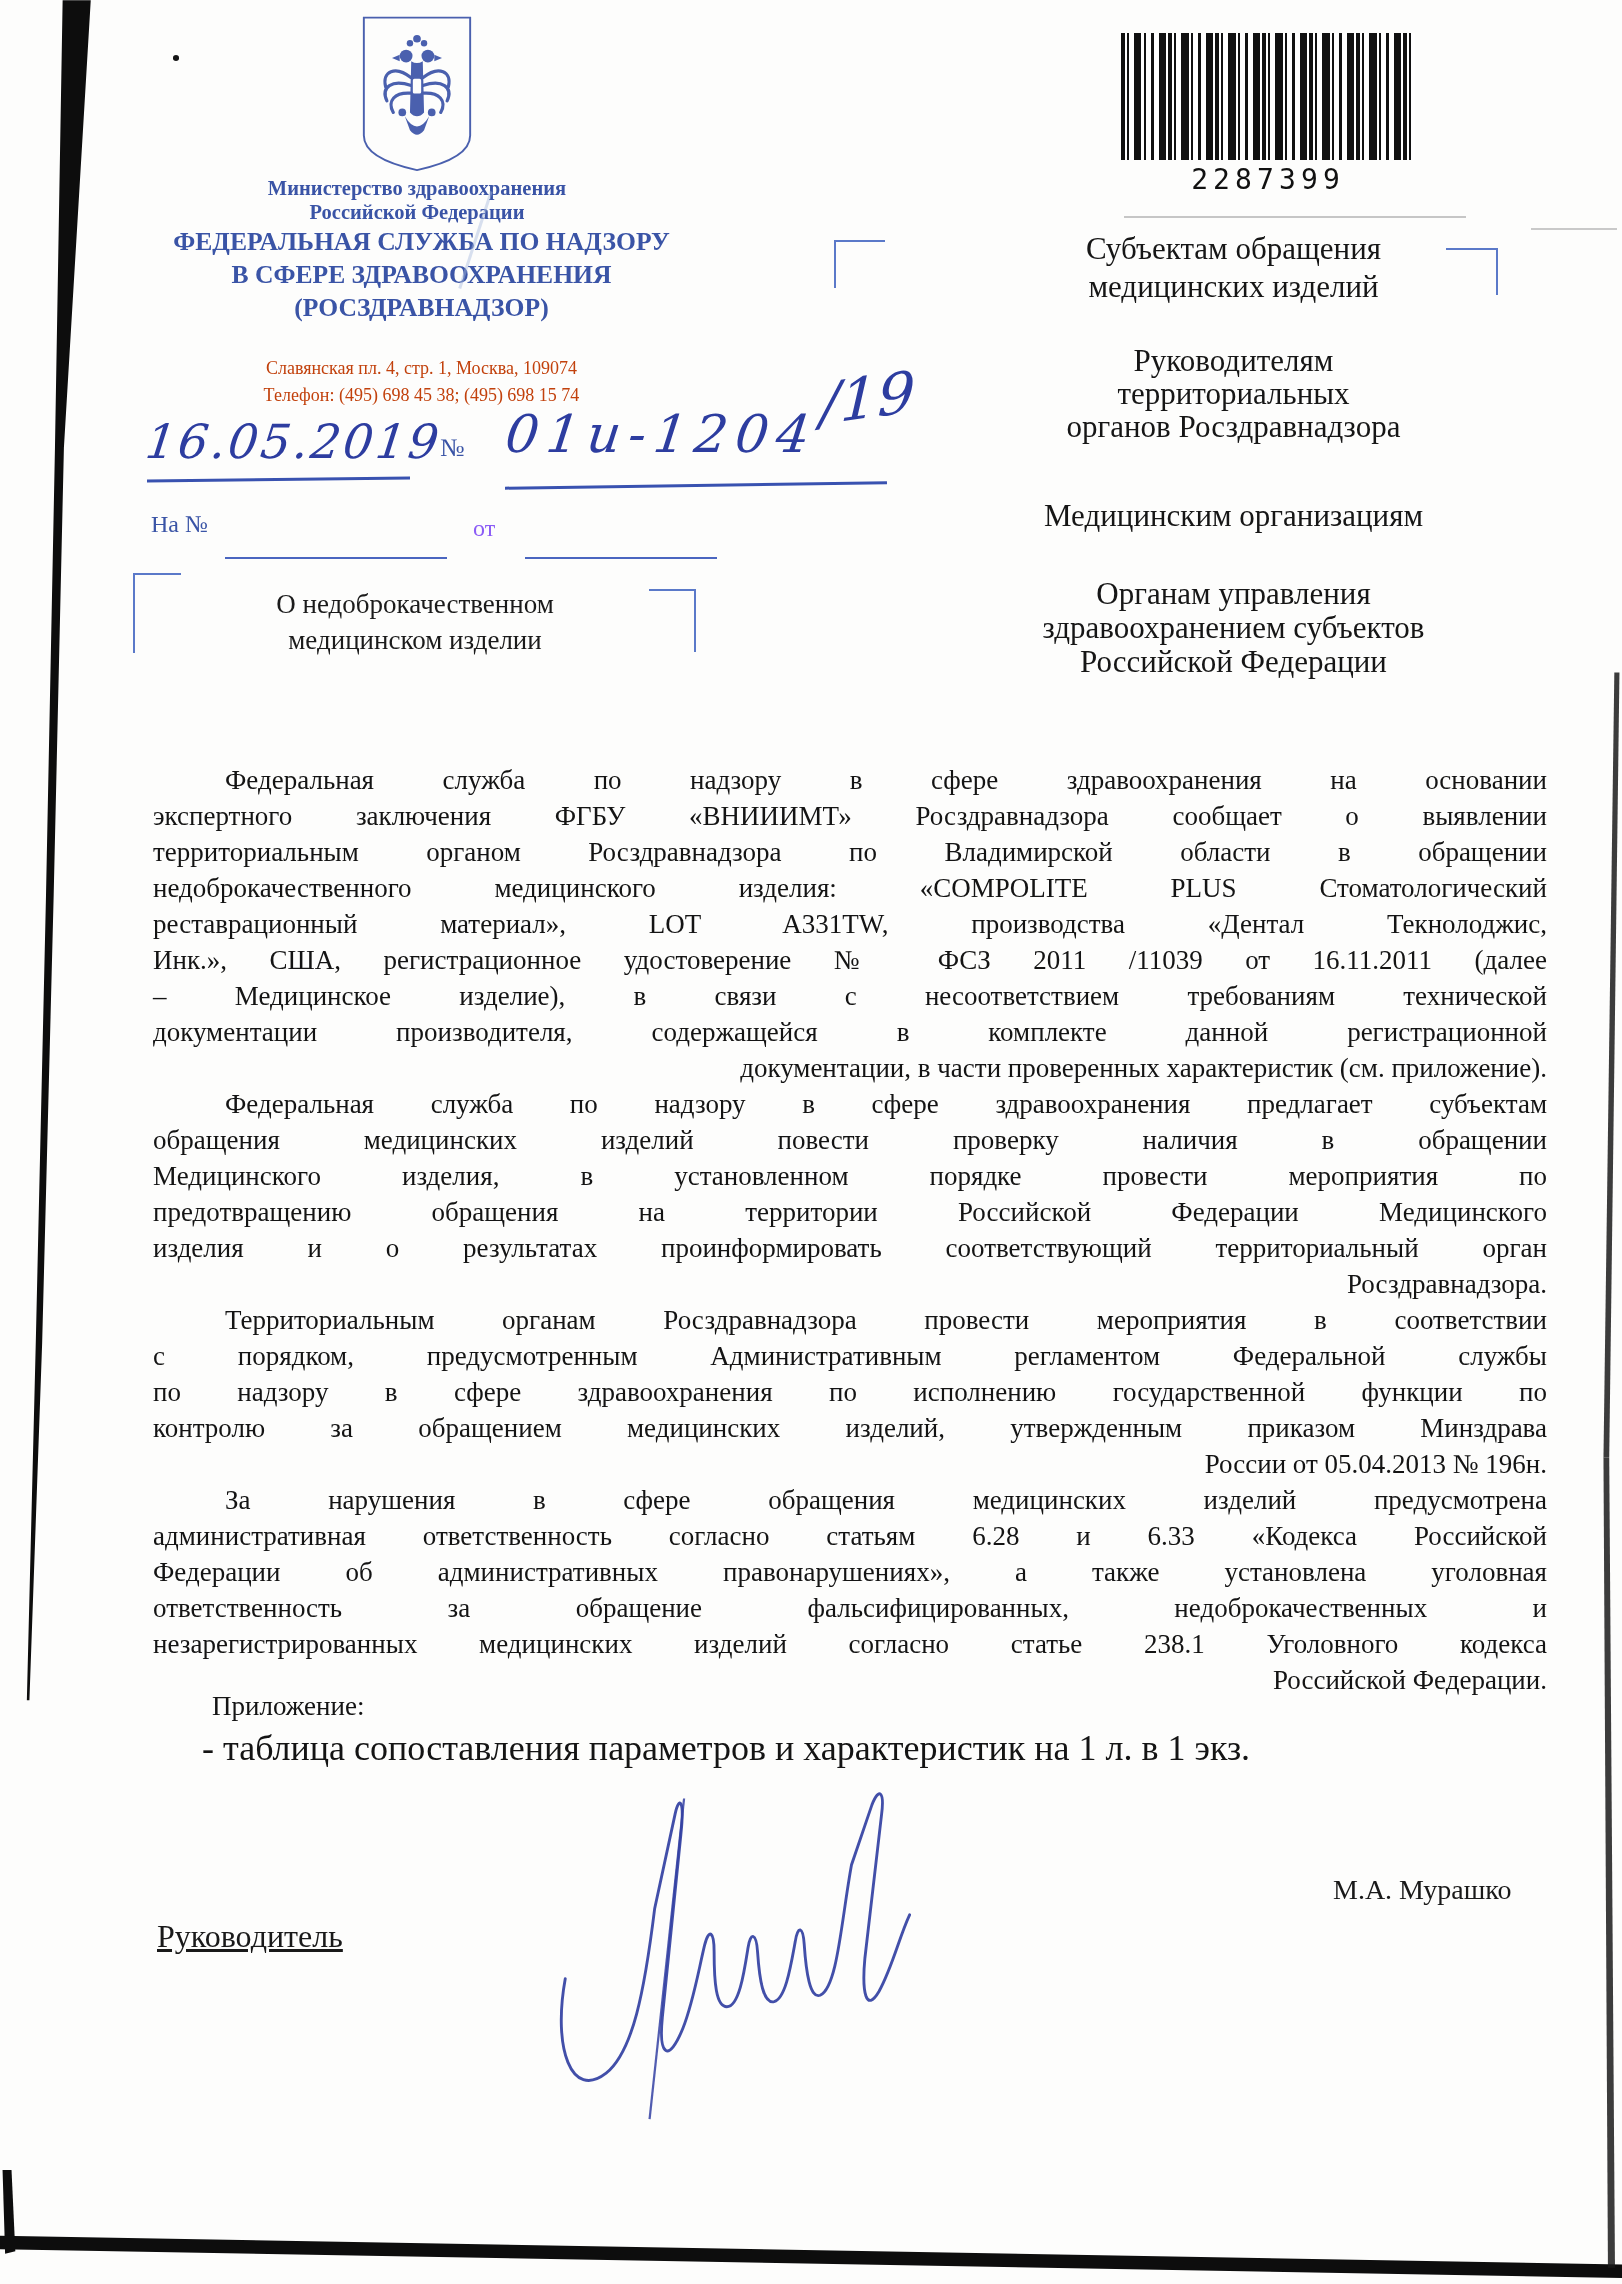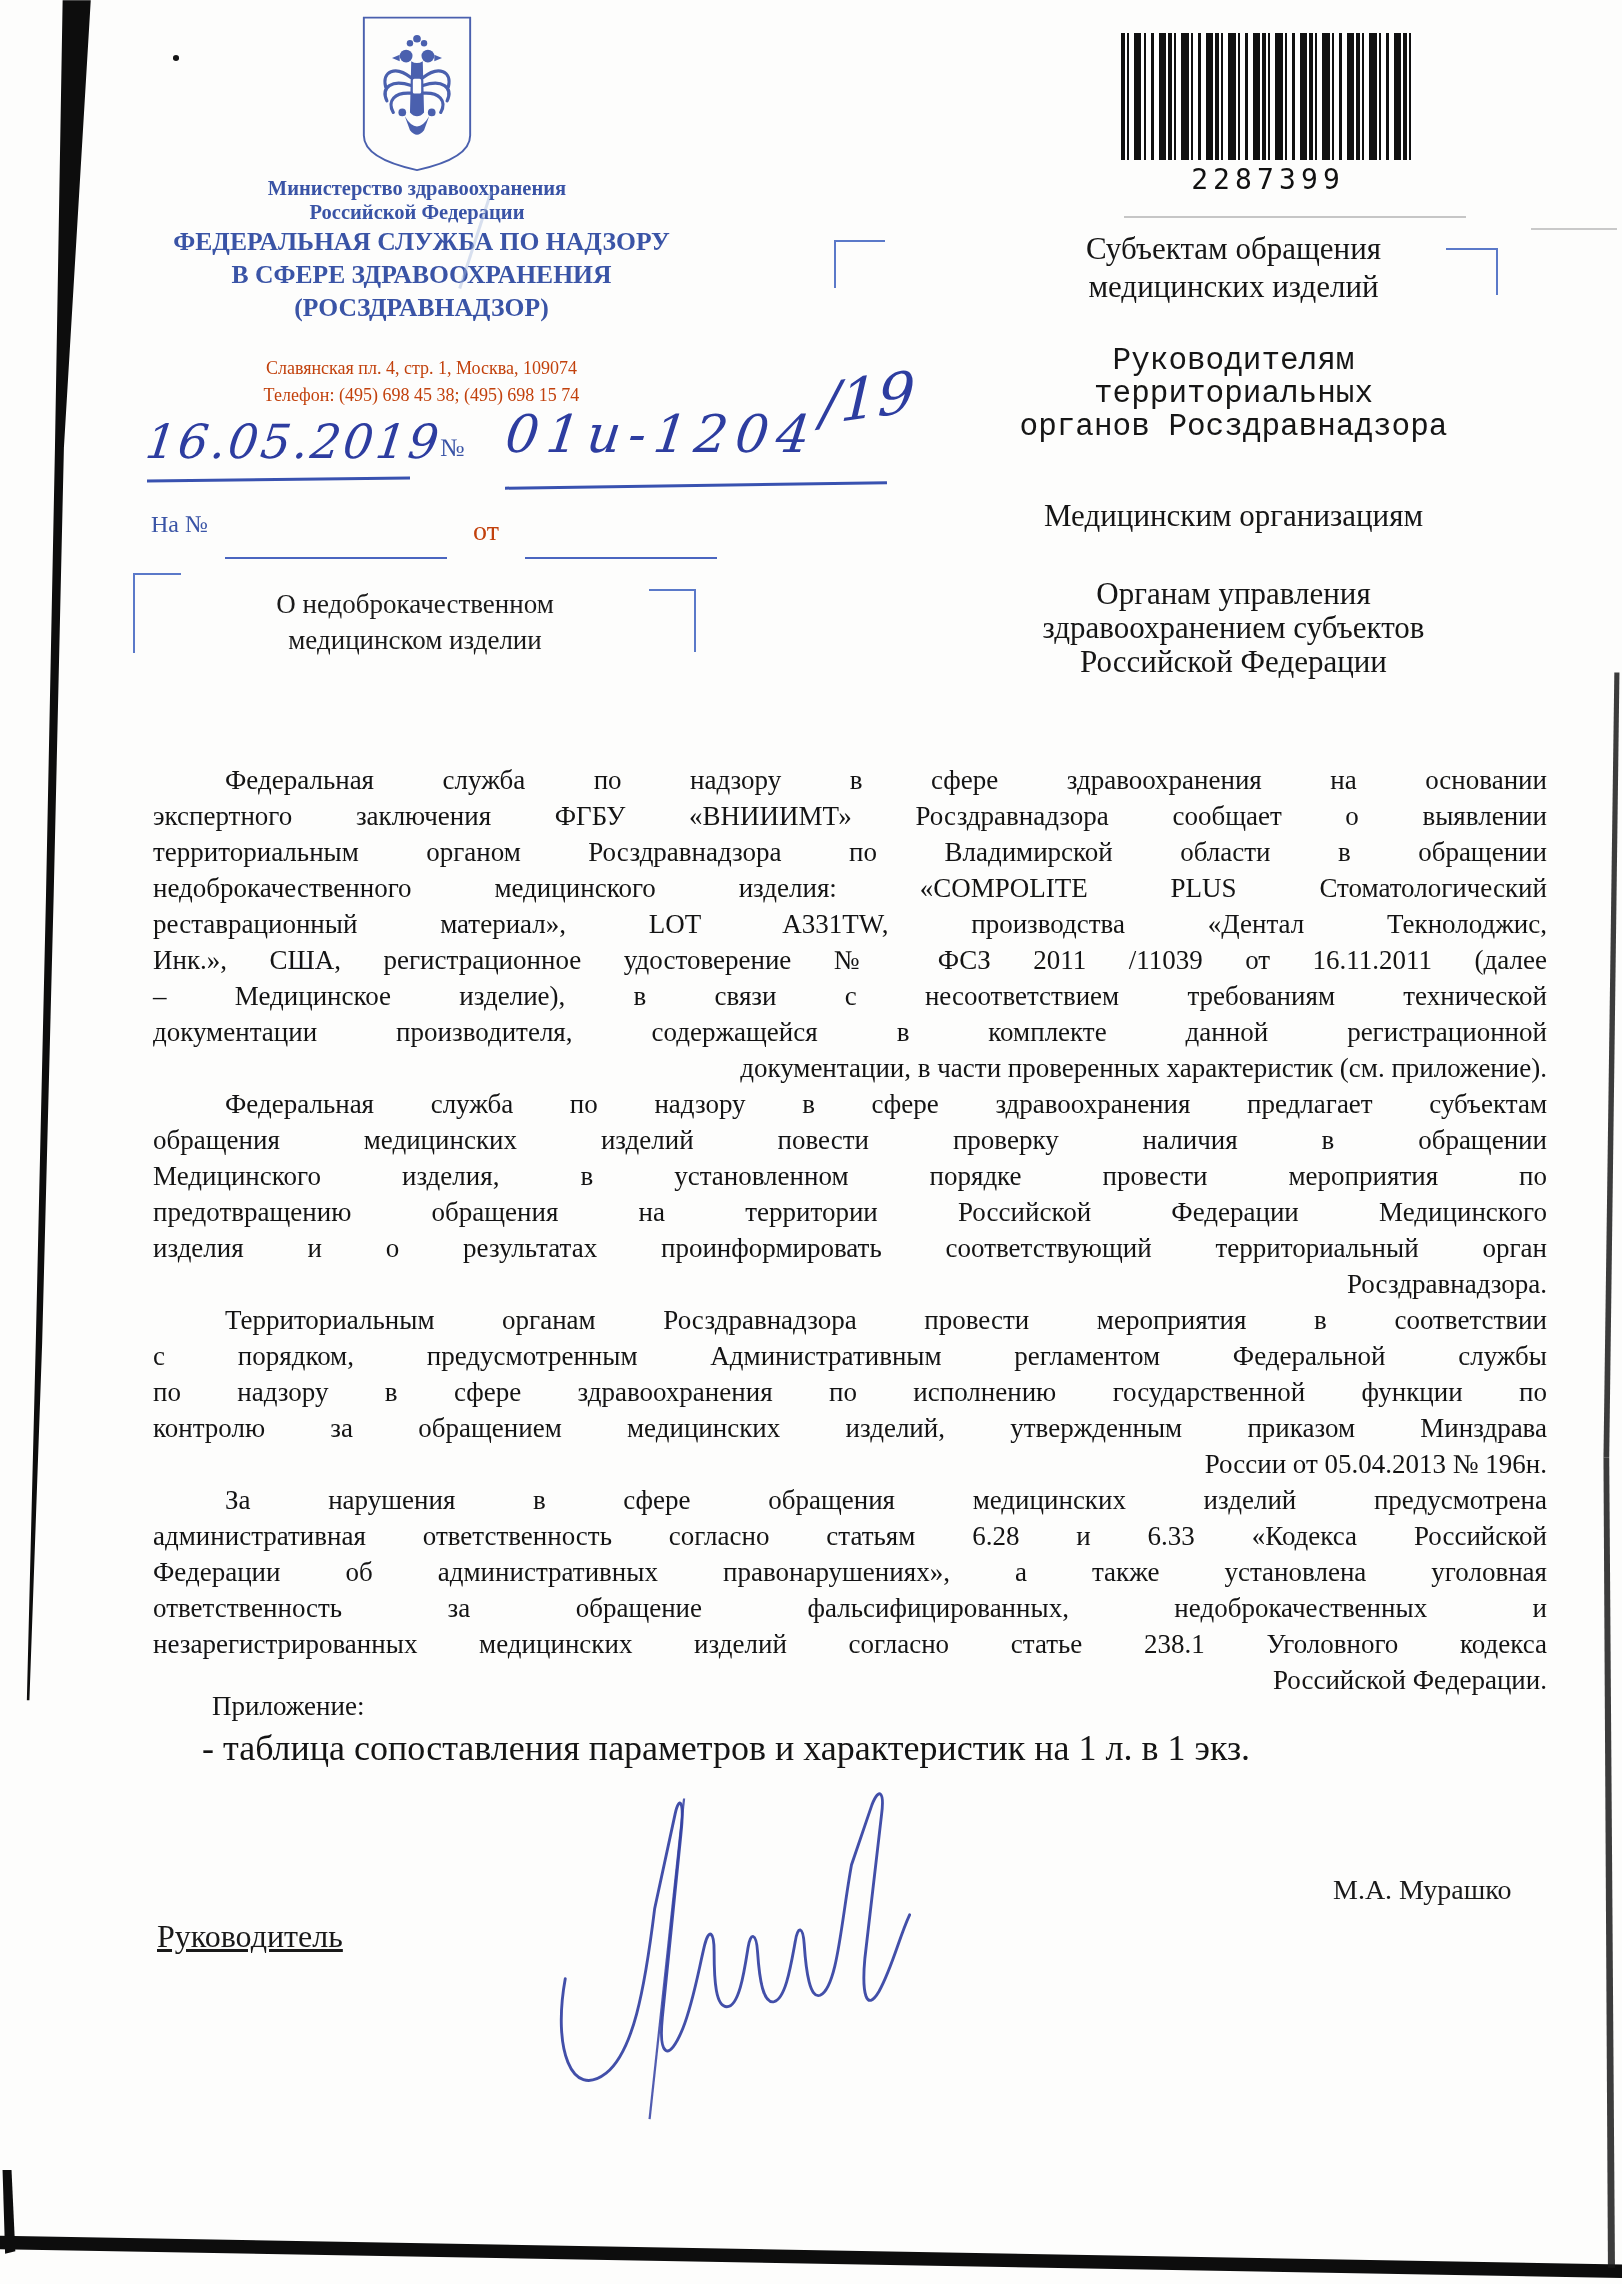--- a/index.html
+++ b/index.html
@@ -28,34 +28,34 @@
   #hw-date{left:146px;top:414px;font-size:47px;letter-spacing:2.6px;}
   #no-sign{left:440px;top:433px;font-size:25.6px;color:#3a54a6;}
   #hw-number{left:506px;top:404px;font-size:52px;letter-spacing:7.7px;}
   #hw-suffix{left:821px;top:364px;font-size:58px;transform:skewX(-10deg) rotate(-8deg);}
   .uline{position:absolute;background:#3952b0;height:2.6px;}
   #u1{left:147px;top:478px;width:263px;transform:rotate(-.6deg);}
   #u2{left:505px;top:484px;width:382px;transform:rotate(-.8deg);}
   #u3{left:225px;top:557px;width:222px;height:1.9px;background:#4a66c0;}
   #u4{left:525px;top:557px;width:192px;height:1.9px;background:#4a66c0;}
   #reply-label{left:151px;top:511px;font-size:24px;color:#3a54a6;}
-  #reply-from{left:473px;top:515px;font-size:28px;color:#c2410c;text-align:center;}
+  #reply-from{left:473px;top:515px;font-size:24px;color:#8b5cf6;text-align:center;}
   
   .brk{position:absolute;border:0 solid #5b79c9;}
   #sub-bl{left:133px;top:573px;width:46px;height:78px;border-top-width:2.6px;border-left-width:2.6px;}
   #sub-br{left:649px;top:589px;width:45px;height:61px;border-top-width:2.6px;border-right-width:2.6px;}
   #rcp-bl{left:834px;top:240px;width:49px;height:46px;border-top-width:2.6px;border-left-width:2.6px;}
   #rcp-br{left:1446px;top:248px;width:50px;height:45px;border-top-width:2.6px;border-right-width:2.6px;}
   
   #subject{left:185px;top:586px;width:460px;text-align:center;
     font-size:27px;line-height:36px;color:#1b1b1b;}
   
   .rcpt{position:absolute;left:914px;width:639px;text-align:center;color:#161616;}
   .r0{top:230px;font-size:31px;line-height:38px;}
-  .r1{top:344px;font-size:31px;line-height:33px;font-family:Liberation Mono, monospace;}
+  .r1{top:344px;font-size:31px;line-height:33px;}
   .r2{top:499px;font-size:31px;line-height:33px;}
   .r3{top:577px;font-size:31px;line-height:34px;}
   
   #body-text{left:153px;top:762px;width:1394px;font-size:27px;color:#141414;}
   .line{line-height:36px;text-align:right;}
   .just{text-align:justify;text-align-last:justify;}
   .ind{text-indent:72px;}
   #att-label{left:153px;top:1691px;width:1394px;font-size:27px;padding-left:59px;box-sizing:border-box;}
   #att-item{left:153px;top:1727px;width:1394px;font-size:36px;padding-left:49px;box-sizing:border-box;}
   

